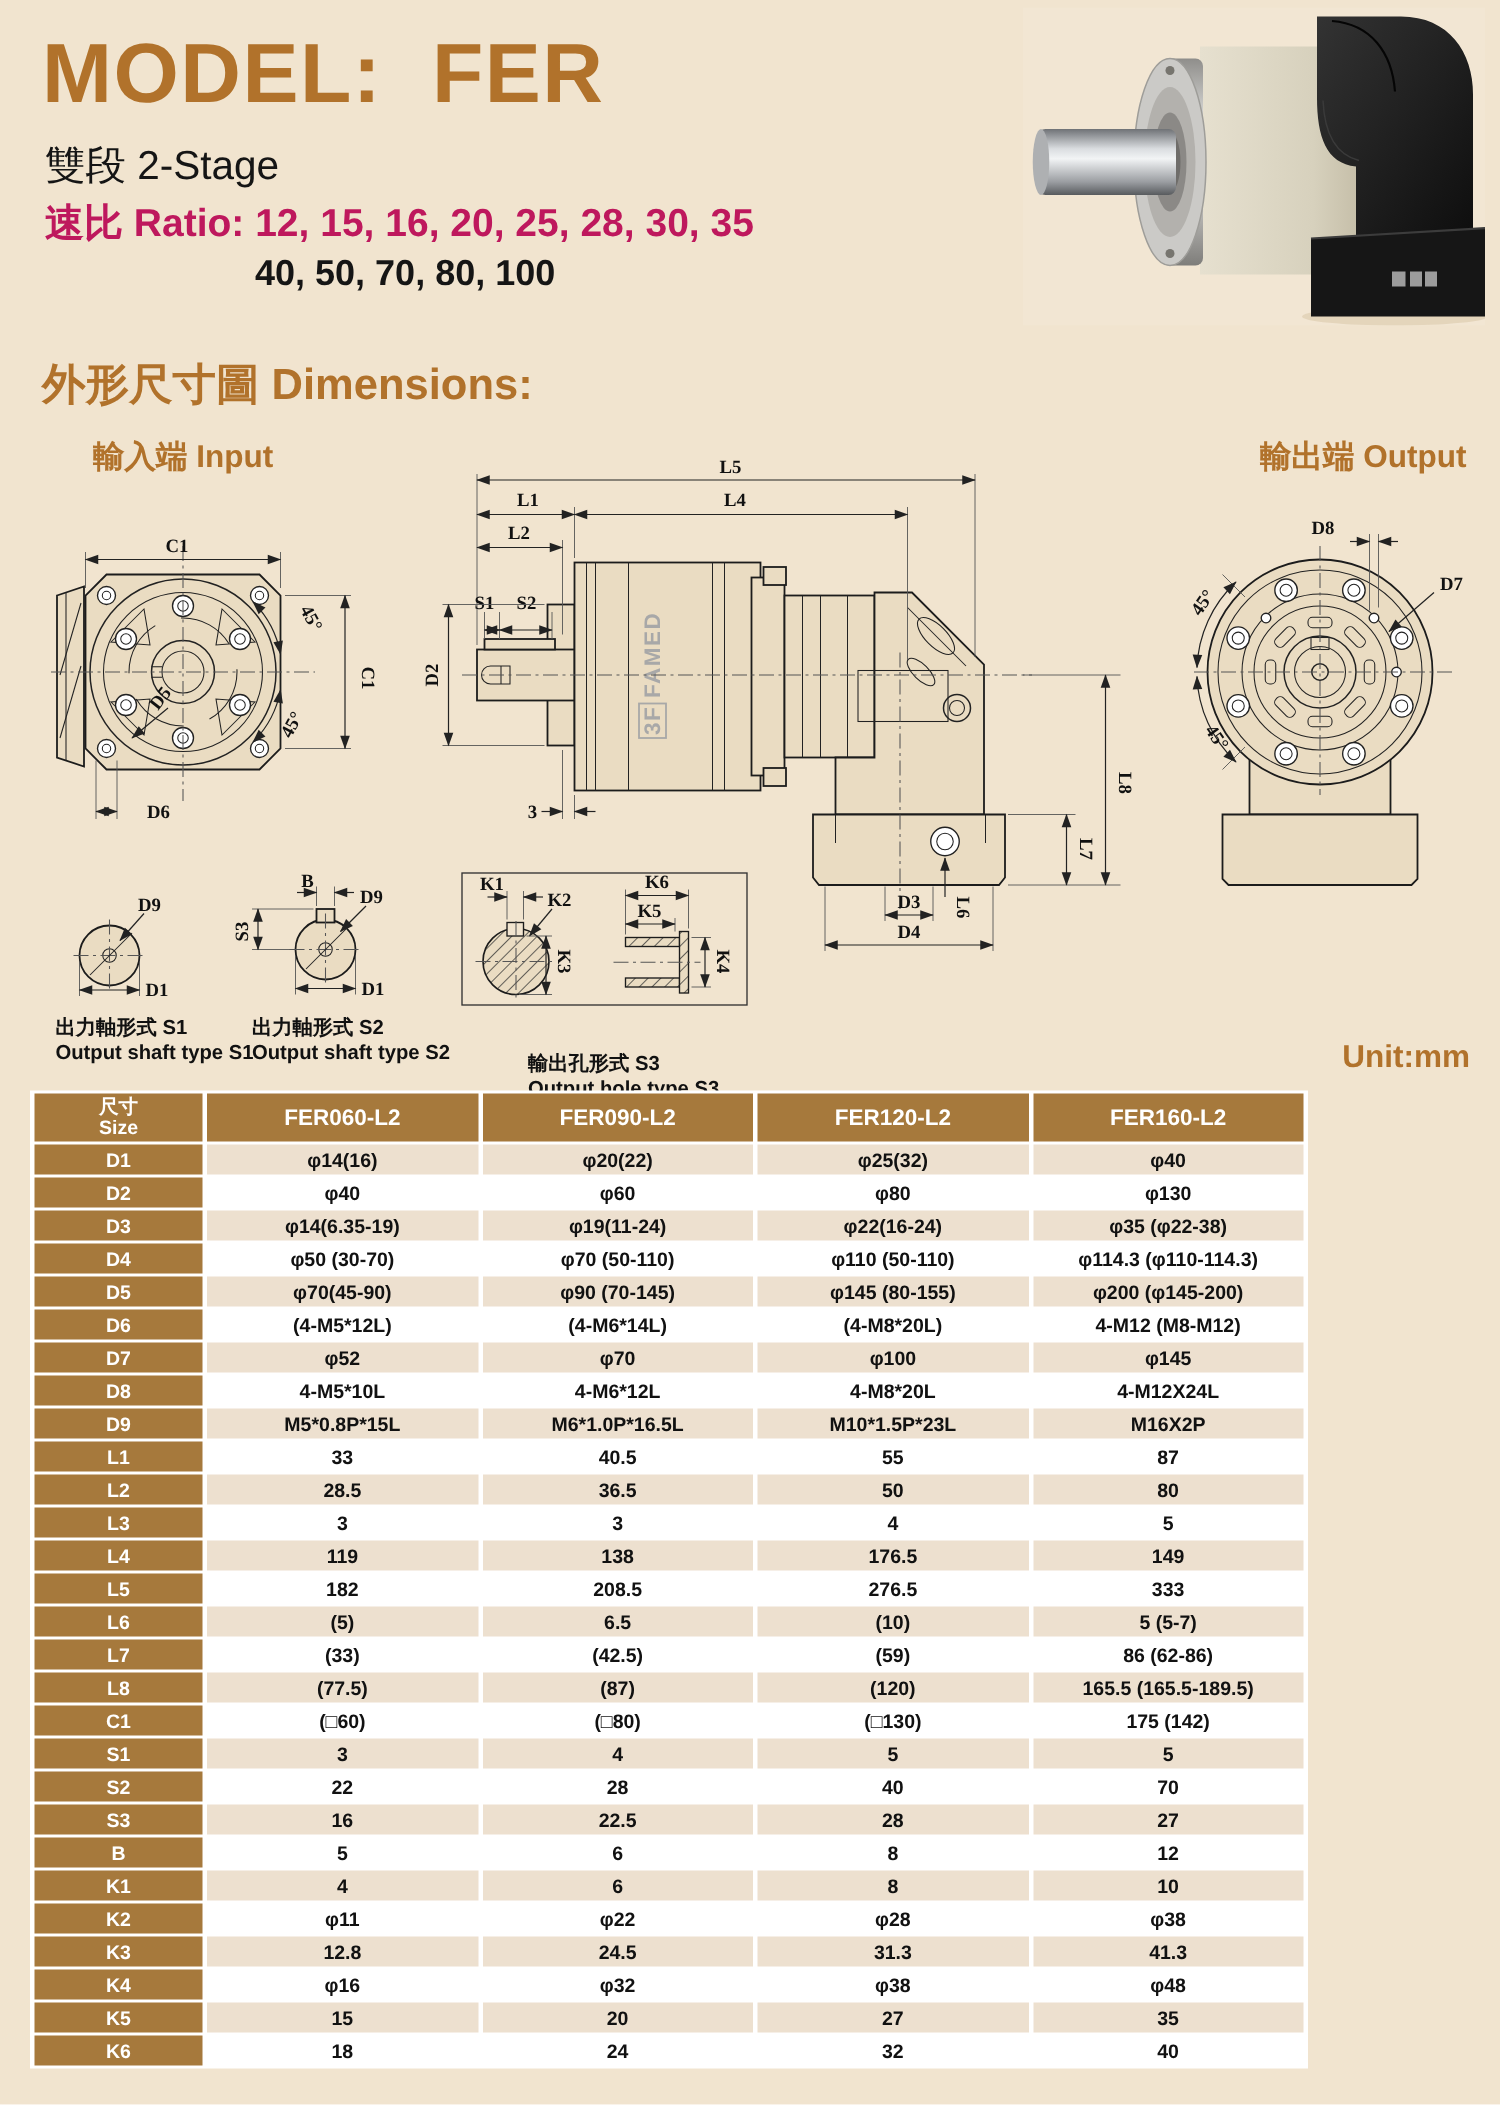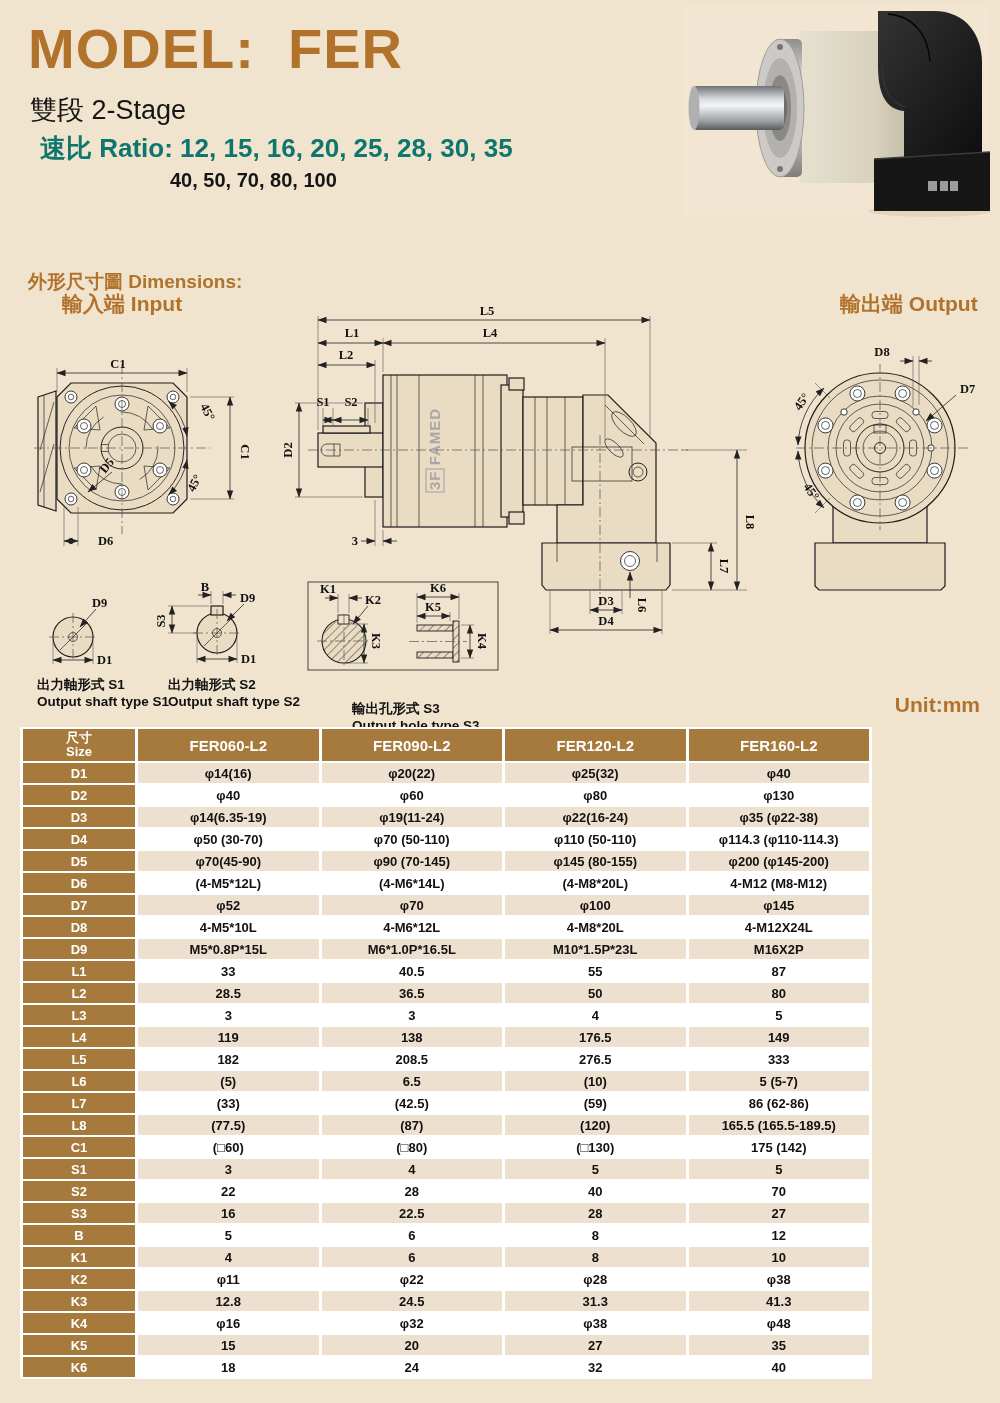--- a/index.html
+++ b/index.html
@@ -2,23 +2,23 @@
 <html><head>
 <meta charset="utf-8">
 <style>
   html,body{margin:0;padding:0;background:#ffffff;}
   .page{position:relative;width:1000px;height:1403px;background:#F1E4CF;
         font-family:"Liberation Sans","DejaVu Sans",sans-serif;overflow:hidden;}
   .abs{position:absolute;}
   .model-title{left:28px;top:16px;font-size:56px;font-weight:bold;color:#B1722B;
                letter-spacing:1px;white-space:pre;}
   .stage-line{left:30px;top:92px;font-size:27px;font-weight:normal;color:#151515;}
-  .ratio-line1{left:30px;top:131px;font-size:26px;font-weight:bold;color:#0f766e;white-space:pre;margin-left:10px;}
-  .ratio-line2{left:170px;top:169px;font-size:20px;font-weight:bold;color:#151515;white-space:pre;text-align:center;}
-  .section-title{left:28px;top:237px;font-size:19px;font-weight:bold;color:#B1722B;margin-top:32px;}
+  .ratio-line1{left:30px;top:131px;font-size:26px;font-weight:bold;color:#be185d;white-space:pre;}
+  .ratio-line2{left:170px;top:169px;font-size:24px;font-weight:bold;color:#151515;white-space:pre;text-align:center;}
+  .section-title{left:28px;top:237px;font-size:29px;font-weight:bold;color:#B1722B;}
   .io-label{font-size:21px;font-weight:bold;color:#B1722B;}
   .input-label{left:62px;top:290px;}
   .output-label{left:828px;top:290px;padding-left:12px;}
   .unit-label{right:20px;top:693px;font-size:21px;font-weight:bold;color:#B1722B;}
   .caption{font-size:13.5px;font-weight:bold;color:#111;line-height:17px;}
   .cap1{left:37px;top:676px;} .cap2{left:168px;top:676px;} .cap3{left:320px;top:700px;margin-left:32px;}
 
   
   .out{fill:#EADCC2;stroke:#1c1c1c;stroke-width:1.2;}
   .thin{fill:none;stroke:#222;stroke-width:.7;}

